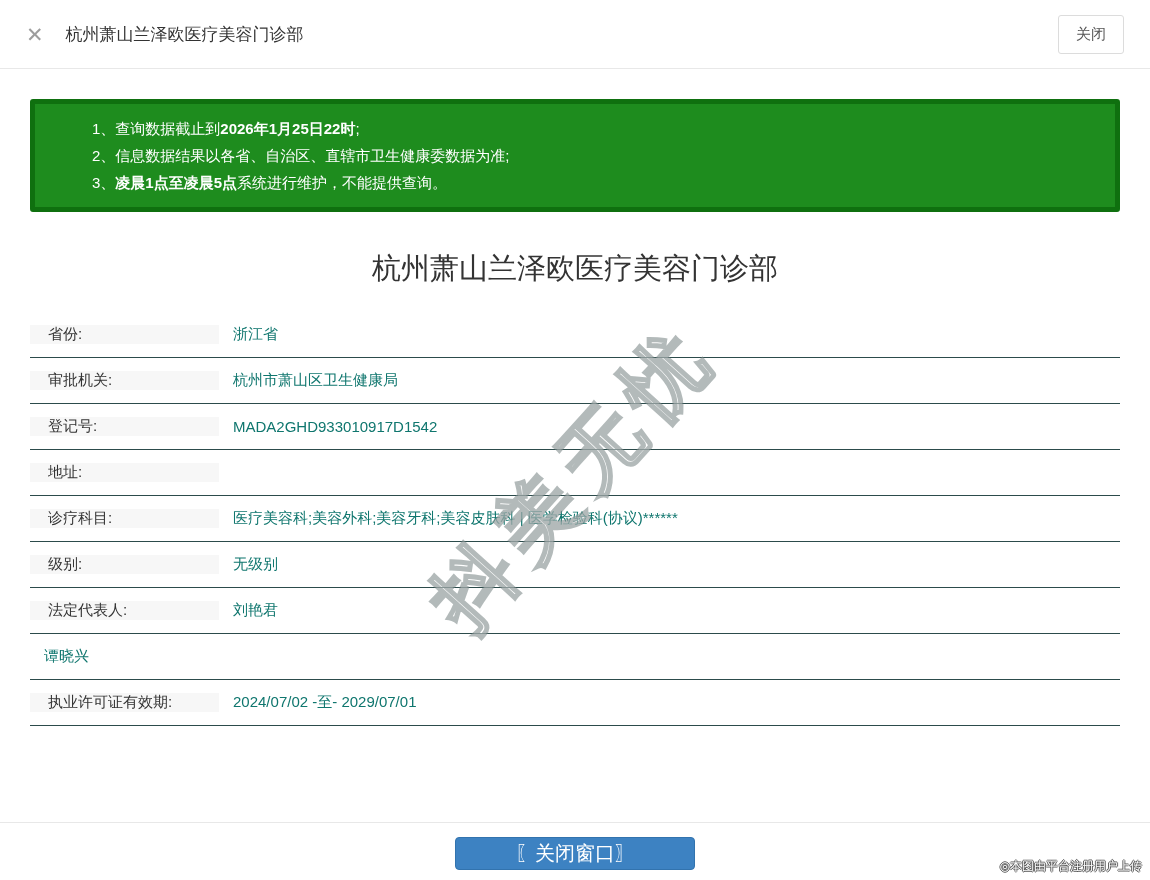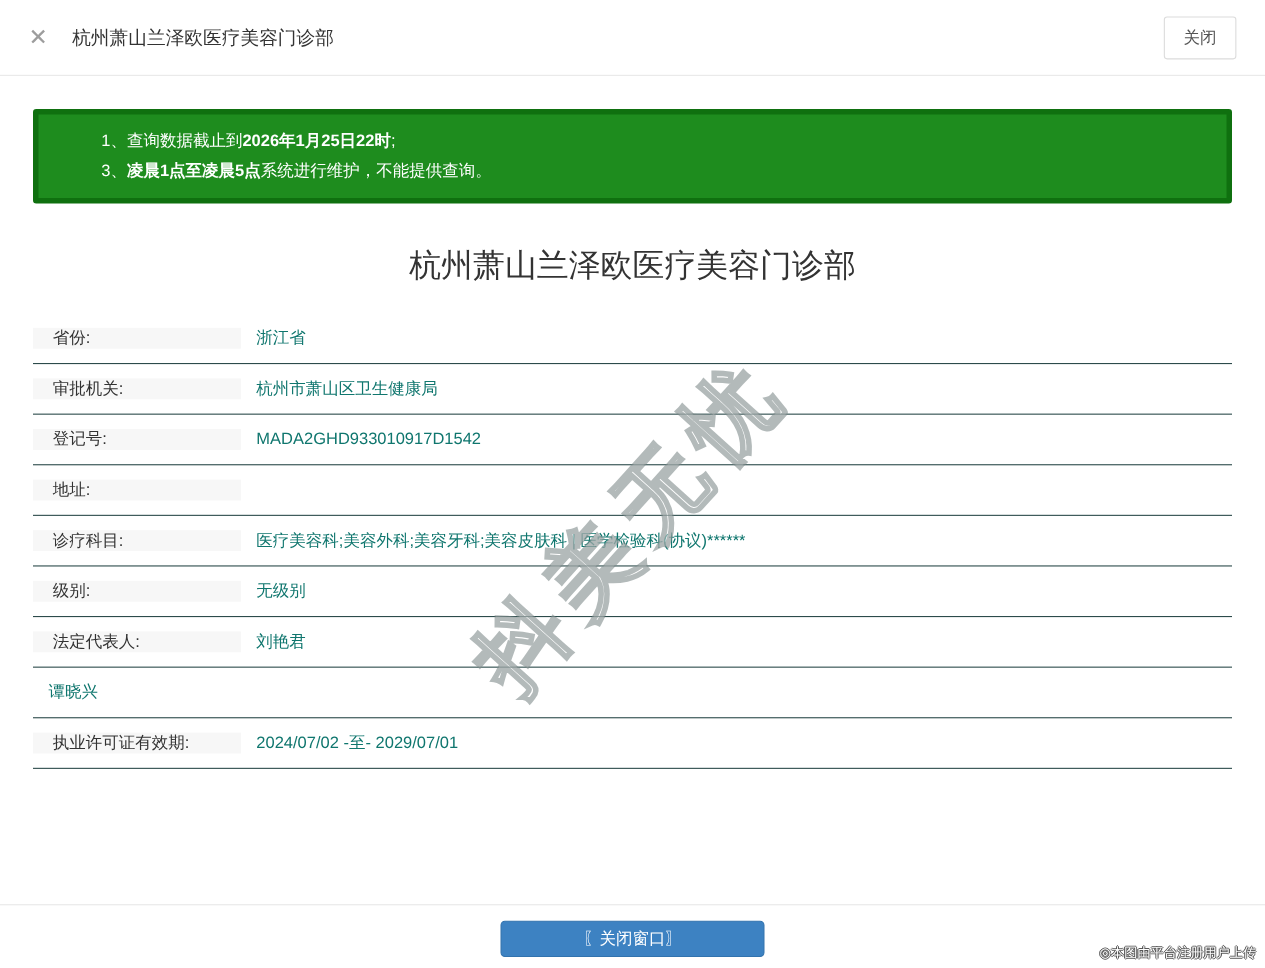--- a/index.html
+++ b/index.html
@@ -37,39 +37,40 @@
     transform:translate(-50%,-50%) rotate(-48deg);
     font-size:80px; font-weight:bold; letter-spacing:14px; white-space:nowrap;
     color:rgba(255,255,255,0.45); -webkit-text-stroke:2.5px rgba(128,140,140,0.6);
     z-index:5; pointer-events:none; }
 
   
   .footer { position:absolute; left:0; right:0; top:822px; height:58px;
     border-top:1px solid #e8e8e8; display:flex; justify-content:center;
     align-items:flex-start; padding-top:14px; background:#fff; }
   .close-window-btn { width:240px; height:33px; background:#3d82c2; border:1px solid #3273ae;
-    border-radius:4px; color:#fff; font-size:15px; cursor:pointer;
+    border-radius:4px; color:#fff; font-size:20px; cursor:pointer;
     font-family:Liberation Mono, monospace; }
 
   .attribution { position:absolute; right:8px; bottom:5px; font-size:12px; color:#fff;
     text-shadow:-1px 0 #555,1px 0 #555,0 -1px #555,0 1px #555; z-index:6; }
 </style>
 </head>
 <body>
 
 <div class="page">
 
   <div class="topbar">
     <span class="x-icon">✕</span>
     <span class="topbar-title">杭州萧山兰泽欧医疗美容门诊部</span>
     <button class="topbar-close-btn">关闭</button>
   </div>
 
   <div class="notice">
     <div class="notice-line"><span>1、</span><span>查询数据截止到</span><b>2026年1月25日22时</b><span>;</span></div>
+    <div class="notice-line"><span>2、</span><span>信息数据结果以各省、自治区、直辖市卫生健康委数据为准;</span><b></b><span></span></div>
     <div class="notice-line"><span>3、</span><span></span><b>凌晨1点至凌晨5点</b><span>系统进行维护，不能提供查询。</span></div>
   </div>
 
   <div class="main-title">杭州萧山兰泽欧医疗美容门诊部</div>
 
   <div class="info-table">
     <div class="info-row">
       <div class="info-label">省份:</div>
       <div class="info-value">浙江省</div>
     </div>

